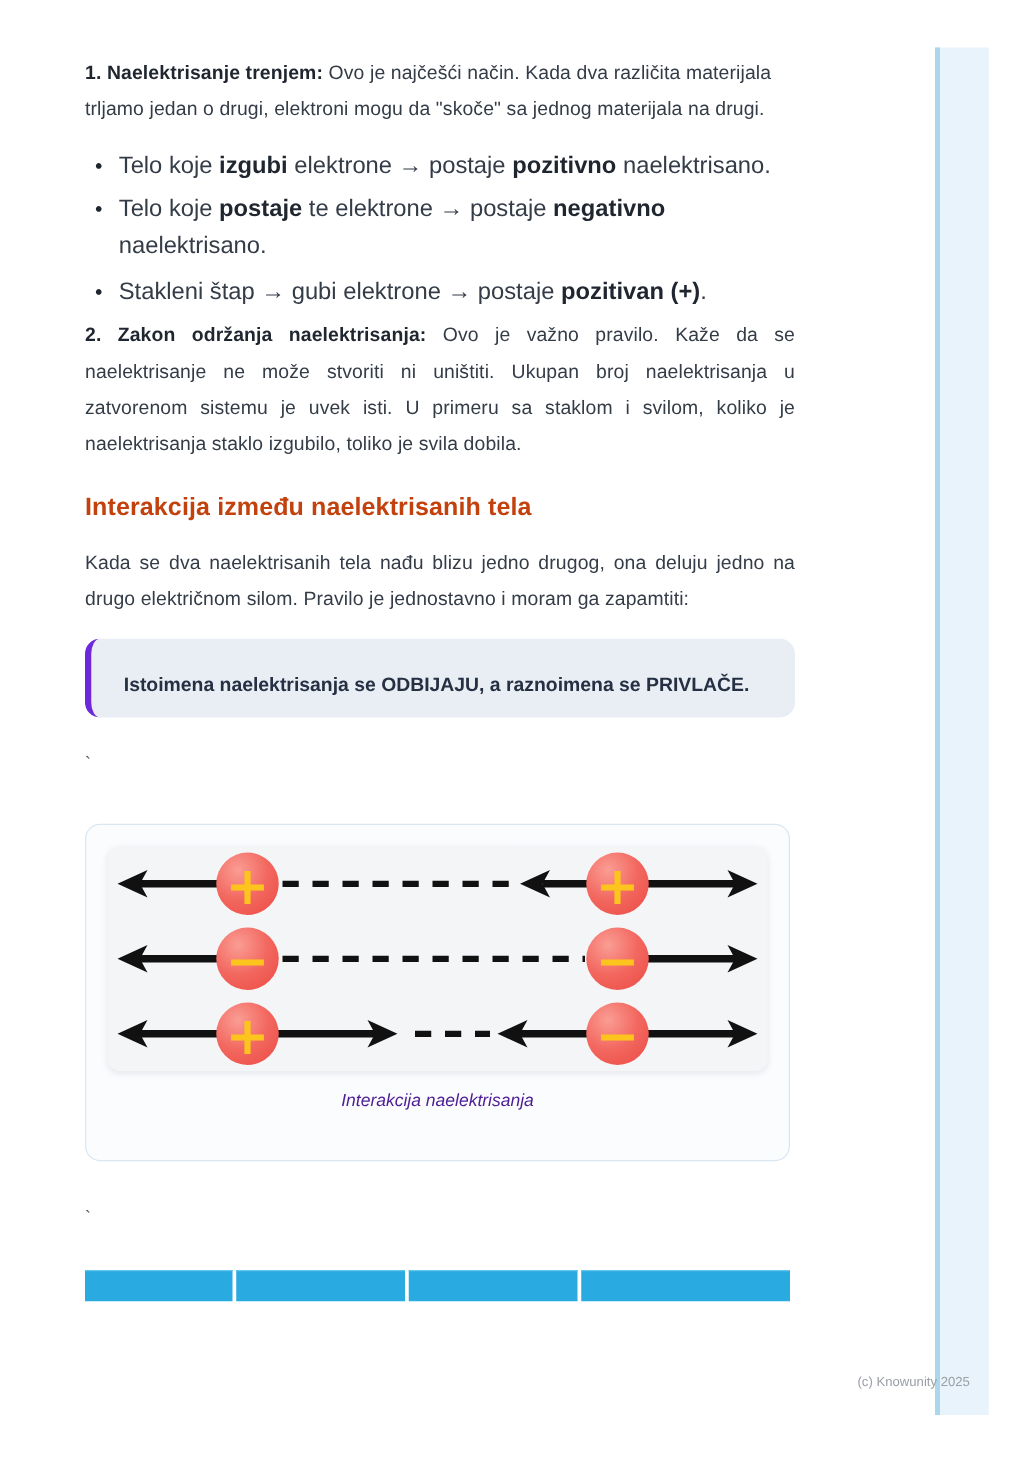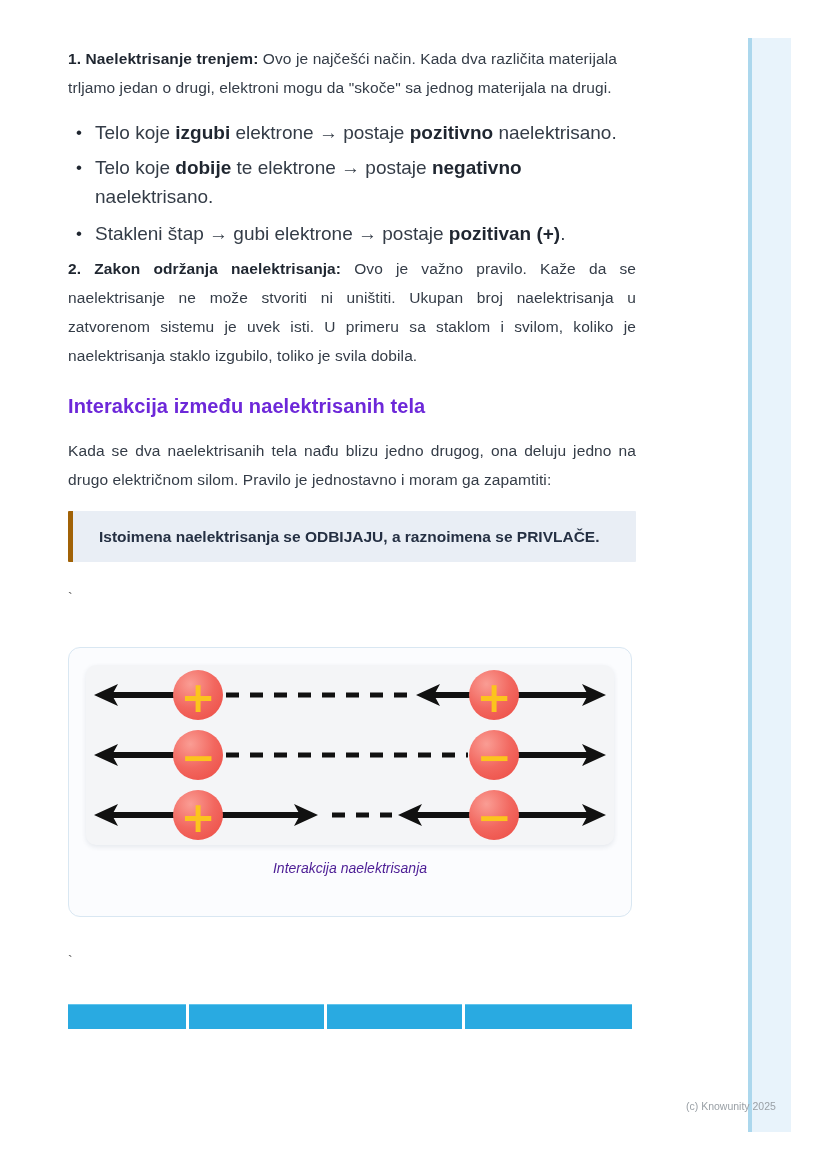--- a/index.html
+++ b/index.html
@@ -36,29 +36,29 @@
     margin-bottom:6px;
   }
   ul.blist li::before {
     content:"•";
     position:absolute; left:8px; top:0;
     font-size:17px; color:#1f2630;
   }
   h2.section-h {
     font-size:20px; line-height:24px;
     font-weight:700;
-    color:#6d28d9;
+    color:#c2410c;
     margin-bottom:18px;
     letter-spacing:0.1px;
   }
   .callout {
     background:#e9eef5;
-    border-left:5px solid #a16207;
-    border-radius:1px;
-    padding:10px 24px 10px 26px;
+    border-left:5px solid #6d28d9;
+    border-radius:12px;
+    padding:22px 24px 10px 26px;
     margin-bottom:27px;
   }
   .callout p {
     font-size:15.5px; line-height:31px;
     font-weight:700; color:#253043;
     text-align:justify;
   }
   .tick {
     display:block;
     font-size:14px; line-height:18px; color:#555;
@@ -118,21 +118,21 @@
 <body>
 
 <div class="page">
 
   <div class="content">
 
     <p class="para p1"><strong>1. Naelektrisanje trenjem:</strong><span> Ovo je najčešći način. Kada dva različita materijala trljamo jedan o drugi, elektroni mogu da "skoče" sa jednog materijala na drugi.</span></p>
 
     <ul class="blist">
       <li><span>Telo koje </span><strong>izgubi</strong><span> elektrone → postaje </span><strong>pozitivno</strong><span> naelektrisano.</span></li>
-      <li><span>Telo koje </span><strong>dobije</strong><span> te elektrone → postaje </span><strong>negativno</strong><span> naelektrisano.</span></li>
+      <li><span>Telo koje </span><strong>postaje</strong><span> te elektrone → postaje </span><strong>negativno</strong><span> naelektrisano.</span></li>
     </ul>
 
 
     <ul class="blist blist2">
       <li><span>Stakleni štap → gubi elektrone → postaje </span><strong>pozitivan (+)</strong><span>.</span></li>
     </ul>
 
     <p class="para p3"><strong>2. Zakon održanja naelektrisanja:</strong><span> Ovo je važno pravilo. Kaže da se naelektrisanje ne može stvoriti ni uništiti. Ukupan broj naelektrisanja u zatvorenom sistemu je uvek isti. U primeru sa staklom i svilom, koliko je naelektrisanja staklo izgubilo, toliko je svila dobila.</span></p>
 
     <h2 class="section-h">Interakcija između naelektrisanih tela</h2>

